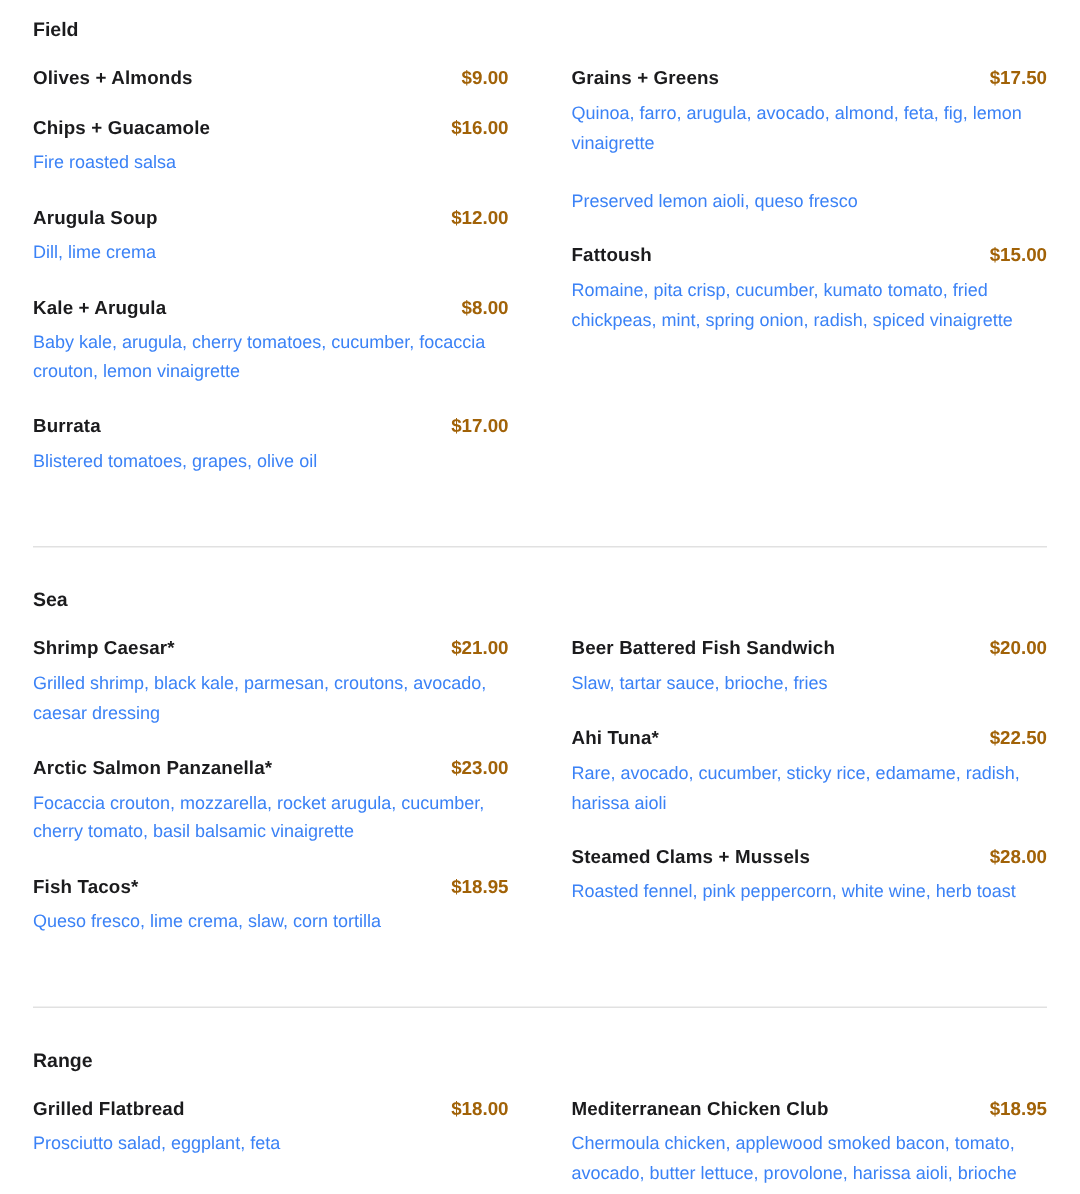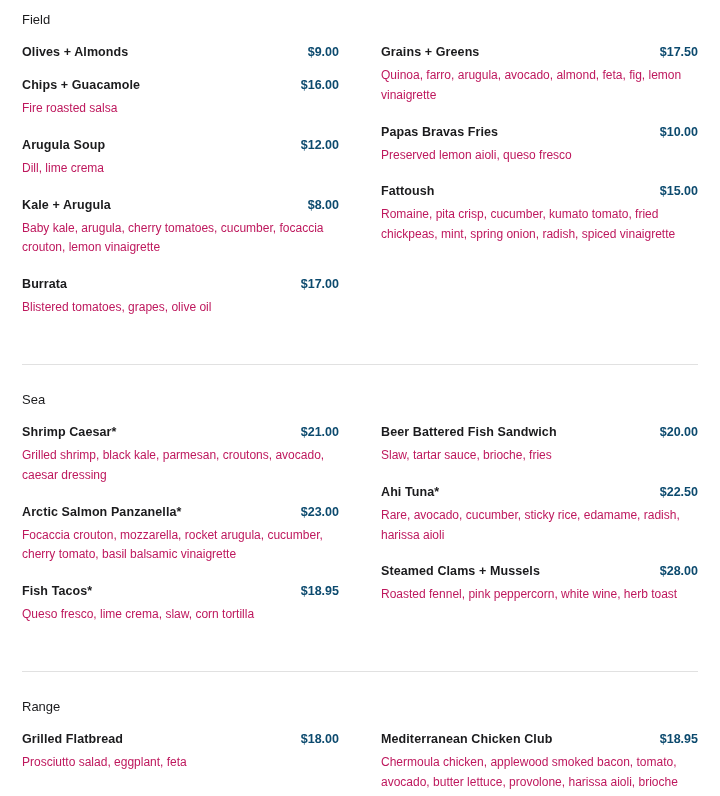--- a/index.html
+++ b/index.html
@@ -10,21 +10,21 @@
     margin:0 auto;
     font-family:"Liberation Sans", sans-serif;
     color:#1d1d1f;
     position:relative;
     overflow-x:hidden;
   }
   .page { padding:12px 22px 64px 22px; }
 
   .section-title {
     font-size:13px;
-    font-weight:400;
+    font-weight:700;
     color:#1b1b1d;
     margin:0 0 18px 0;
   }
   .columns { display:flex; gap:42px; }
   .column { flex:1; min-width:0; }
 
   .item { margin-bottom:19px; }
   .item-head {
     display:flex;
     justify-content:space-between;
@@ -33,27 +33,27 @@
   }
   .item-name {
     font-size:12.5px;
     font-weight:600;
     color:#1b1b1d;
     letter-spacing:0.1px;
   }
   .item-price {
     font-size:12.5px;
     font-weight:600;
-    color:#0c4a6e;
+    color:#a16207;
     white-space:nowrap;
   }
   .item-desc {
     font-size:12px;
     line-height:1.65;
-    color:#be185d;
+    color:#3b82f6;
     margin-top:7px;
   }
 
   .divider {
     border-top:1px solid #e1e1e1;
     margin:27px 0;
   }
 </style>
 </head>
 <body>
@@ -101,24 +101,20 @@
           </div>
           <div class="column">
             <div class="item">
               <div class="item-head">
                 <span class="item-name">Grains + Greens</span>
                 <span class="item-price">$17.50</span>
               </div>
               <p class="item-desc">Quinoa, farro, arugula, avocado, almond, feta, fig, lemon vinaigrette</p>
             </div>
             <div class="item">
-              <div class="item-head">
-                <span class="item-name">Papas Bravas Fries</span>
-                <span class="item-price">$10.00</span>
-              </div>
               <p class="item-desc">Preserved lemon aioli, queso fresco</p>
             </div>
             <div class="item">
               <div class="item-head">
                 <span class="item-name">Fattoush</span>
                 <span class="item-price">$15.00</span>
               </div>
               <p class="item-desc">Romaine, pita crisp, cucumber, kumato tomato, fried chickpeas, mint, spring onion, radish, spiced vinaigrette</p>
             </div>
           </div>

